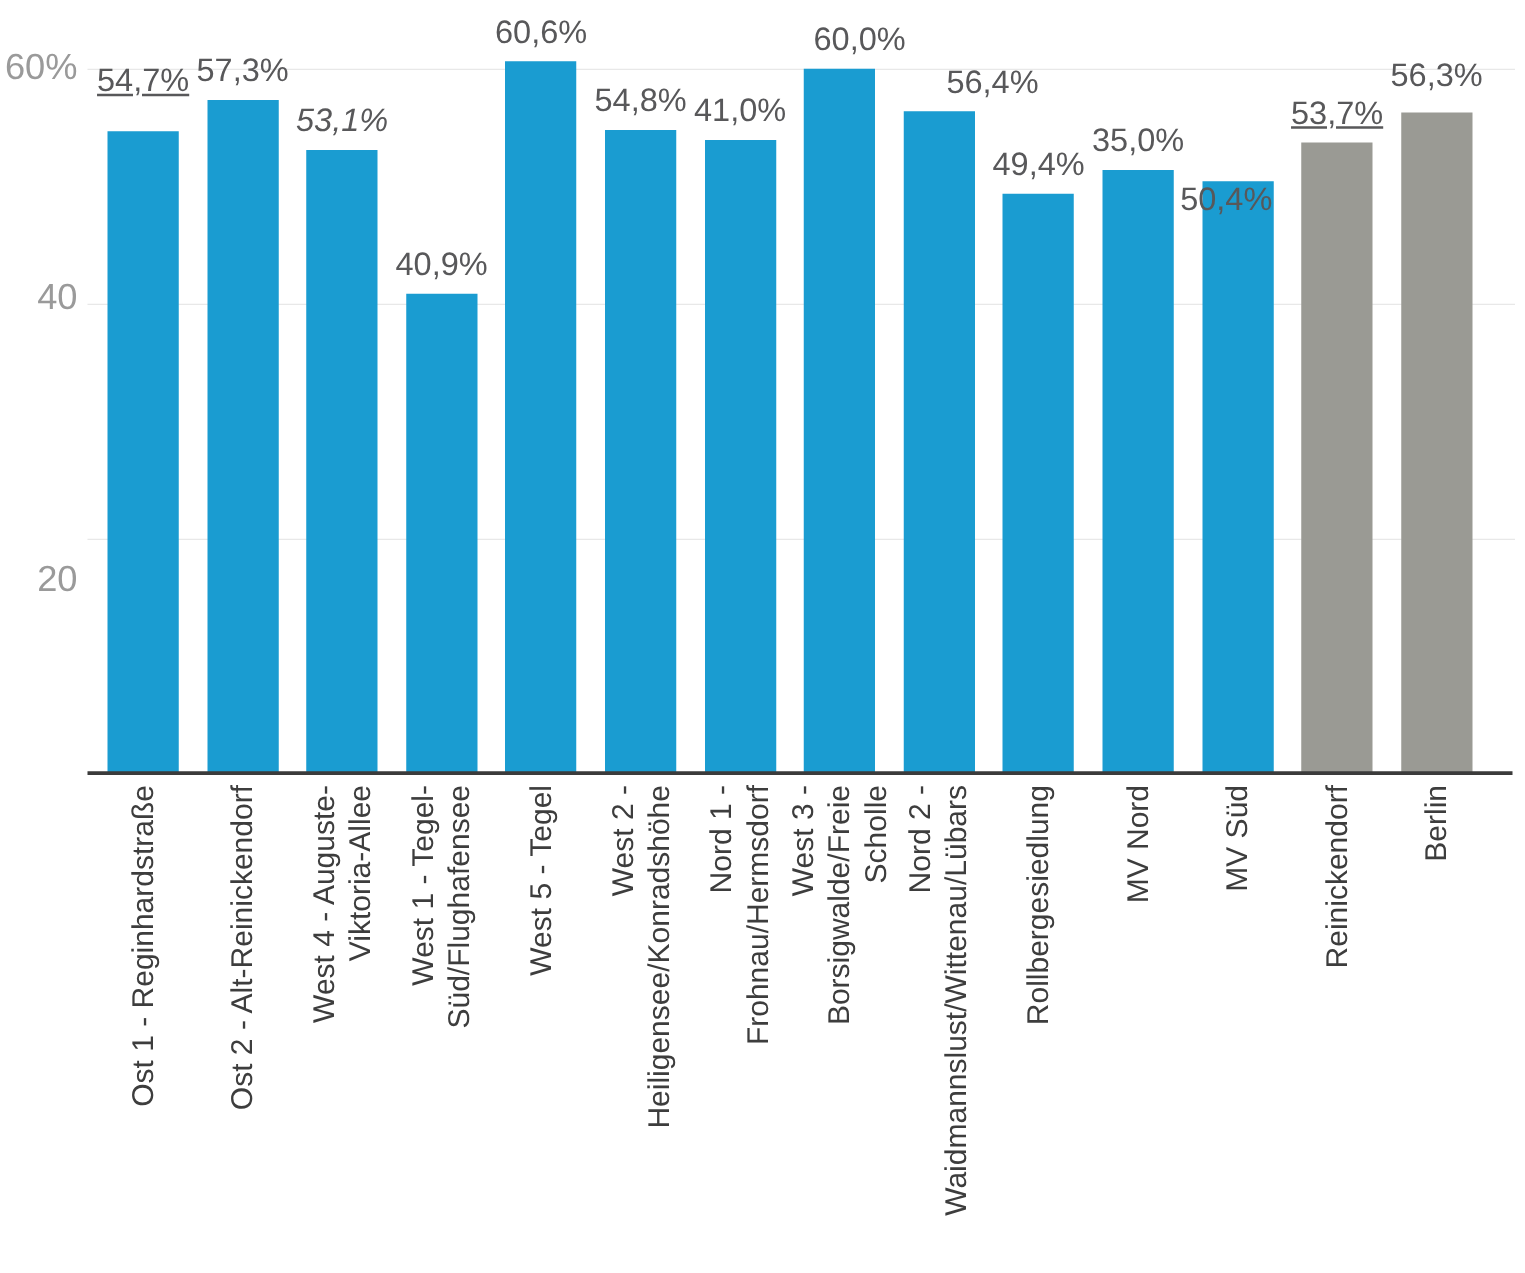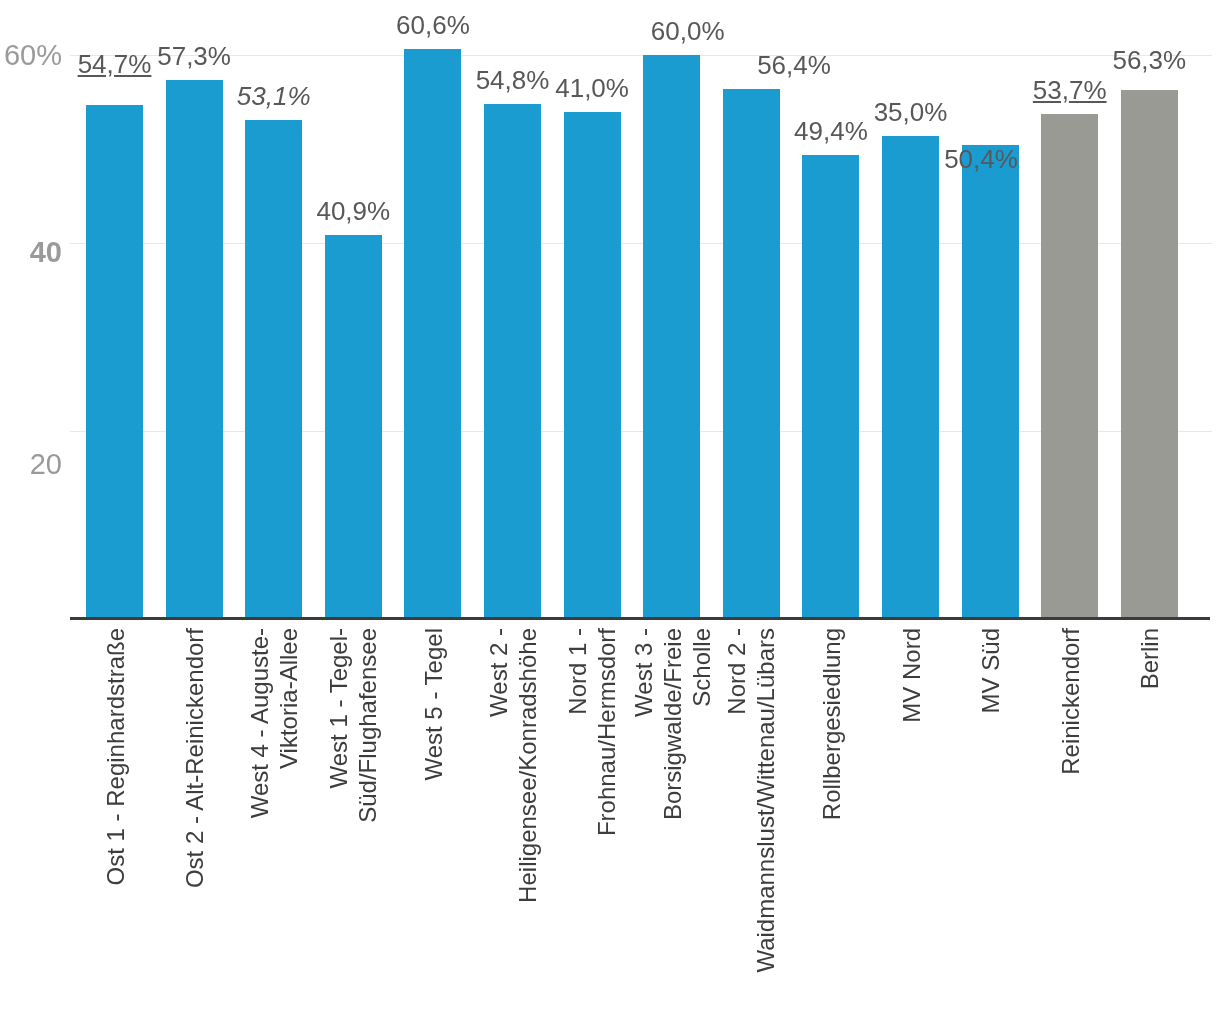--- a/index.html
+++ b/index.html
@@ -102,21 +102,21 @@
 <div id="chart-root">
 
   <div class="plot-area">
     <div id="gridlines">
         <div class="gridline" style="top: 55px;"></div>
         <div class="gridline" style="top: 243px;"></div>
         <div class="gridline" style="top: 431px;"></div>
       </div>
     <div id="yticks">
         <div class="ytick-label" style="top: 55px;">60%</div>
-        <div class="ytick-label" style="top: 252px; font-weight: bold;">40</div>
+        <div class="ytick-label" style="top: 239px;">40</div>
         <div class="ytick-label" style="top: 431px; margin-top: 33px;">20</div>
       </div>
     <div class="bar-stack" id="bars">
         <div class="bar" title="54,7%" style="left: 86px; width: 57px; height: 514.18px; background: rgb(26, 156, 209);"></div>
         <div class="bar" title="57,3%" style="left: 165.6px; width: 57px; height: 538.62px; background: rgb(26, 156, 209);"></div>
         <div class="bar" title="53,1%" style="left: 245.2px; width: 57px; height: 499.14px; background: rgb(26, 156, 209);"></div>
         <div class="bar" title="40,9%" style="left: 324.8px; width: 57px; height: 384.46px; background: rgb(26, 156, 209);"></div>
         <div class="bar" title="60,6%" style="left: 404.4px; width: 57px; height: 569.64px; background: rgb(26, 156, 209);"></div>
         <div class="bar" title="54,8%" style="left: 484px; width: 57px; height: 515.12px; background: rgb(26, 156, 209);"></div>
         <div class="bar" title="53,9%" style="left: 563.6px; width: 57px; height: 506.66px; background: rgb(26, 156, 209);"></div>

